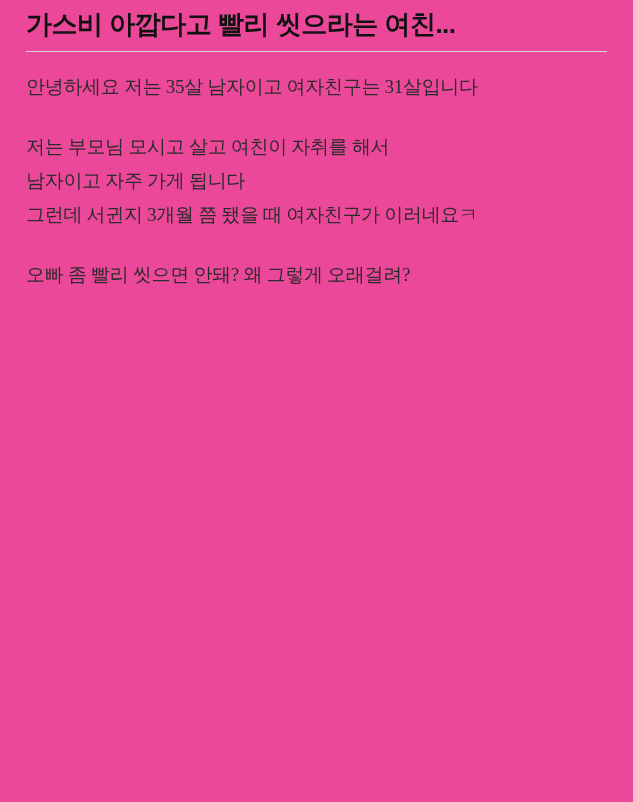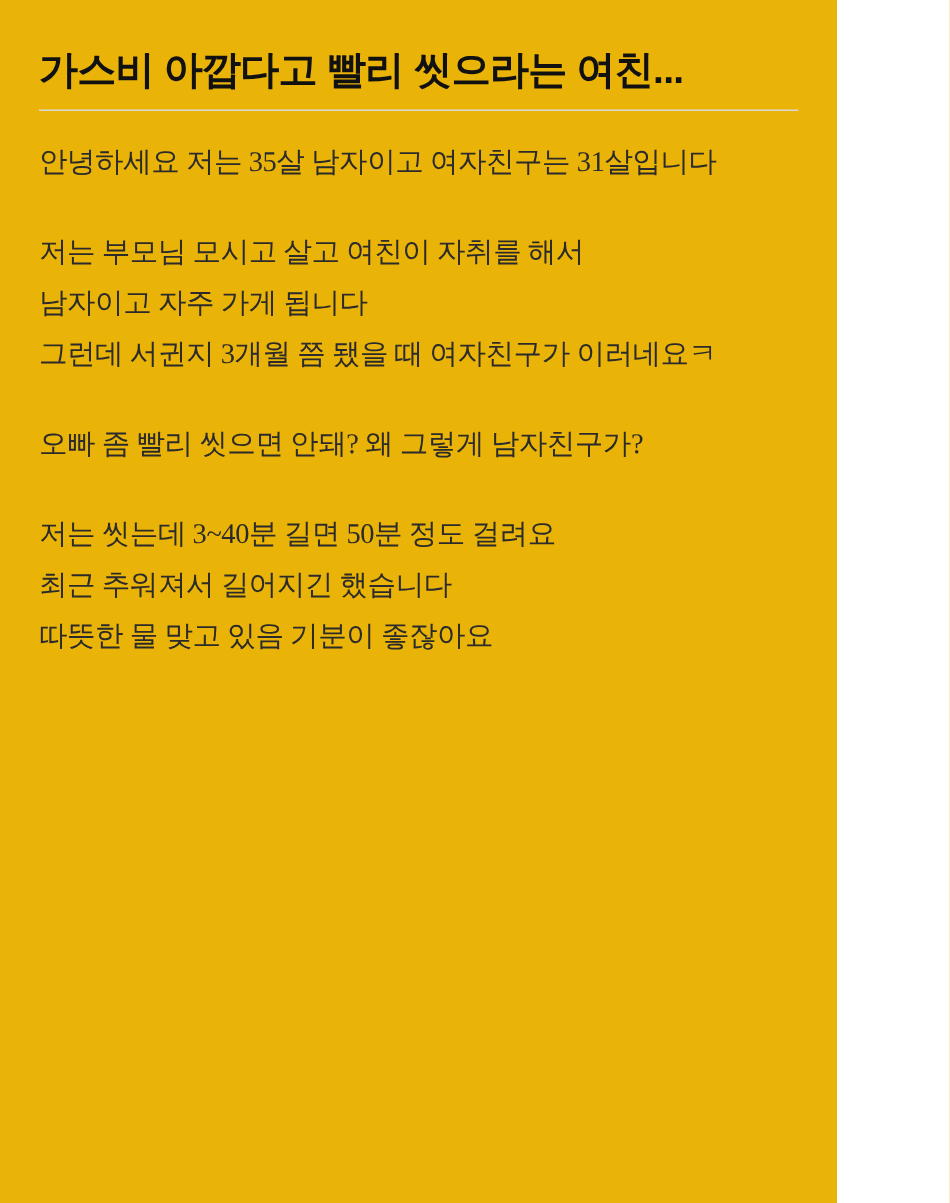--- a/index.html
+++ b/index.html
@@ -8,25 +8,25 @@
     background: #ffffff;
   }
   body {
     width: 633px;
     height: 802px;
     font-family: "Liberation Sans", "DejaVu Sans", sans-serif;
     color: #222222;
     overflow: hidden;
   }
   .page {
-    width: 558px;
+    width: 633px;
     height: 802px;
     box-sizing: border-box;
-    padding: 30px 26px 0 26px;
-    background: #eab308;
+    padding: 8px 26px 0 26px;
+    background: #ec4899;
     position: relative;
   }
   .post-title {
     font-size: 26px;
     font-weight: bold;
     letter-spacing: -0.5px;
     color: #111111;
     line-height: 1.25;
     margin: 0 0 10px 0;
     white-space: nowrap;
@@ -66,27 +66,22 @@
       <span class="line">안녕하세요 저는 35살 남자이고 여자친구는 31살입니다</span>
     </div>
 
     <div class="para">
       <span class="line">저는 부모님 모시고 살고 여친이 자취를 해서</span>
       <span class="line">남자이고 자주 가게 됩니다</span>
       <span class="line">그런데 서귄지 3개월 쯤 됐을 때 여자친구가 이러네요ㅋ</span>
     </div>
 
     <div class="para">
-      <span class="line">오빠 좀 빨리 씻으면 안돼? 왜 그렇게 남자친구가?</span>
+      <span class="line">오빠 좀 빨리 씻으면 안돼? 왜 그렇게 오래걸려?</span>
     </div>
 
-    <div class="para">
-      <span class="line">저는 씻는데 3~40분 길면 50분 정도 걸려요</span>
-      <span class="line">최근 추워져서 길어지긴 했습니다</span>
-      <span class="line">따뜻한 물 맞고 있음 기분이 좋잖아요</span>
-    </div>
 
     <div class="para">
     </div>
 
 
   </div>
 </div>
 
 </body></html>

